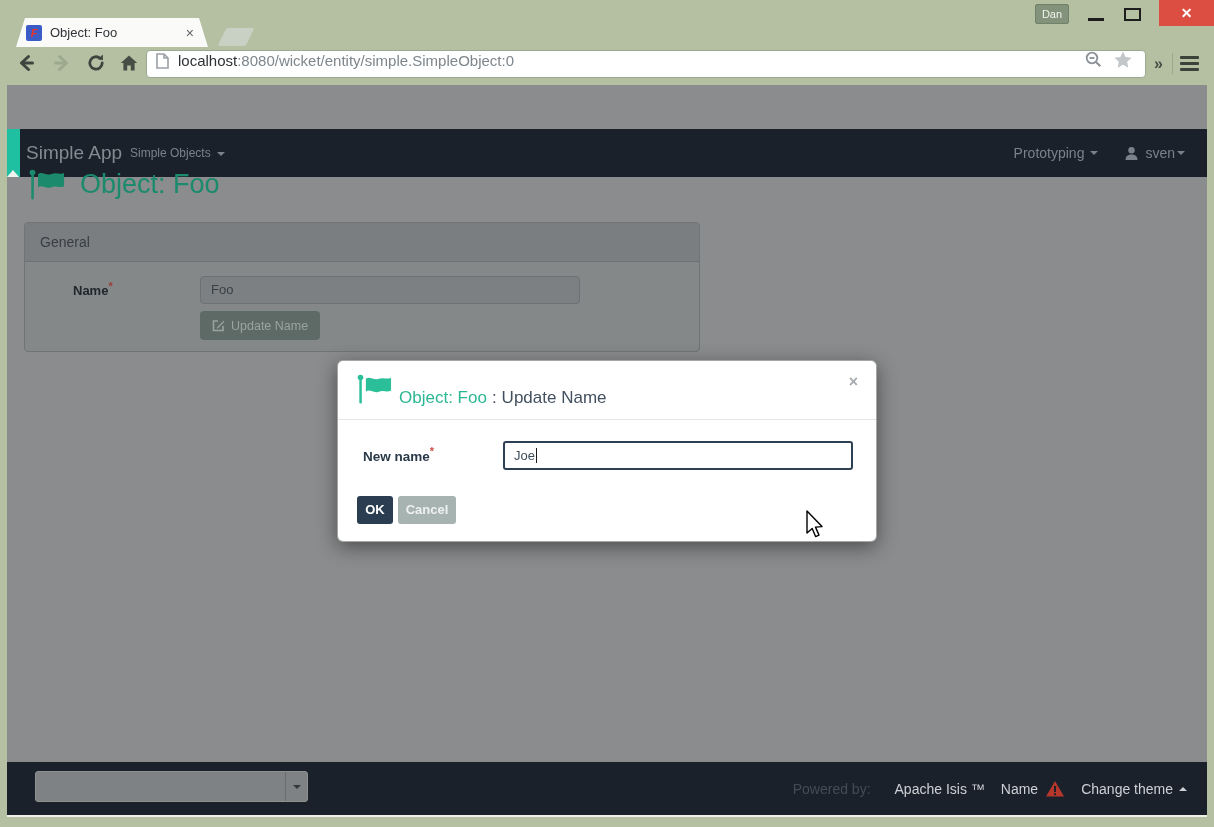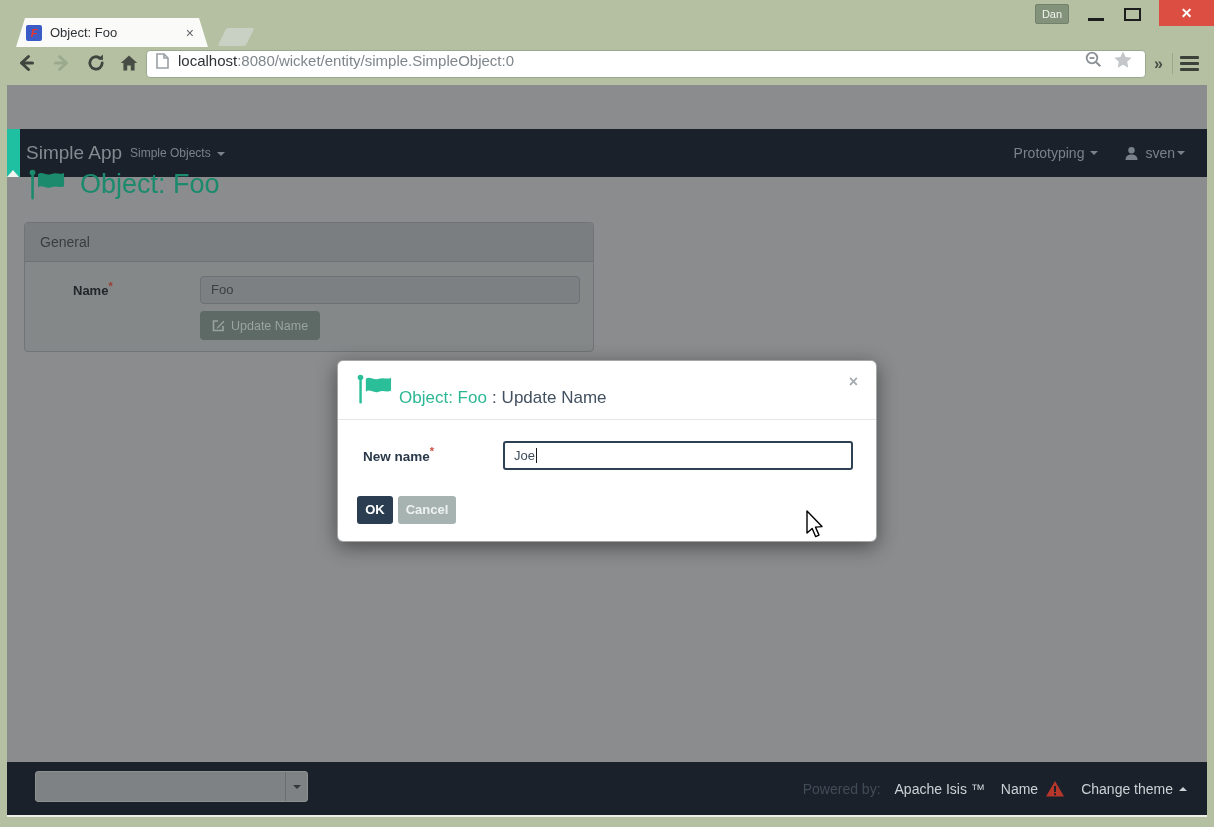--- a/index.html
+++ b/index.html
@@ -49,37 +49,37 @@
             border-top:4px solid currentColor; margin-left:6px; vertical-align:middle; }
   .caret-u{ display:inline-block; width:0; height:0; border-left:4px solid transparent; border-right:4px solid transparent;
             border-bottom:4px solid currentColor; margin-left:6px; vertical-align:middle; }
 
   .content{ position:absolute; left:0; top:48px; right:0; bottom:53px; }
   .page-title{ position:absolute; left:21px; top:36px; display:flex; align-items:center; color:#1b8a6d; }
   .page-title .txt{ font-size:27px; margin-left:12px; }
   .flag{ color:#1b8a6d; }
   .flag.bright{ color:#2abf98; }
 
-  .panel{ position:absolute; left:17px; top:89px; width:570px; height:130px; border:1px solid #717476; border-radius:4px; background:#858889; }
+  .panel{ position:absolute; left:17px; top:89px; width:676px; height:130px; border:1px solid #717476; border-radius:4px; background:#858889; }
   .panel-heading{ height:39px; background:#7b7e80; border-bottom:1px solid #6f7274; border-radius:3px 3px 0 0;
                   line-height:39px; padding-left:15px; font-size:14px; color:#383d42; }
   .panel-body{ position:relative; height:89px; }
   .fld-label{ position:absolute; left:12px; top:18px; font-size:13px; font-weight:bold; color:#20262b;margin-left:36px; }
   .req{ color:#9c3c31; font-size:11px; vertical-align:super; }
   .dim-input{ position:absolute; left:175px; top:14px; width:380px; height:28px; background:#7d8082; border:1px solid #6e7174;
               border-radius:4px; line-height:26px; padding-left:10px; font-size:13px; color:#3a3f44; }
   .update-btn{ position:absolute; left:175px; top:49px; height:29px; background:#5d6a65; border-radius:4px; color:#9ba3a0;
                font-size:12.5px; display:flex; align-items:center; padding:0 12px; gap:6px; }
 
   .footer{ position:absolute; left:0; bottom:0; width:100%; height:53px; background:#1a212b; }
   .footer-select{ position:absolute; left:28px; top:9px; width:273px; height:31px; background:#7f8284; border:1px solid #8e918f; border-radius:3px; }
   .sel-seg{ position:absolute; right:0; top:0; width:22px; height:100%; border-left:1px solid #6a6d70;
             display:flex; align-items:center; justify-content:center; color:#34383c; }
   .footer-right{ position:absolute; right:20px; top:0; height:53px; display:flex; align-items:center; font-size:14px; }
-  .powered{ color:#424c56; margin-right:14px; }
+  .powered{ color:#424c56; margin-right:24px; }
   .f-link{ color:#ccd1d5; margin-left:16px; display:flex; align-items:center; }
 
   
   .modal{ position:absolute; left:337px; top:360px; width:540px; height:182px; background:#fff; border:1px solid rgba(0,0,0,.35);
           border-radius:6px; box-shadow:0 5px 20px rgba(0,0,0,.45); }
   .modal-header{ position:relative; height:59px; border-bottom:1px solid #e5e5e5; }
   .modal-header .flag{ position:absolute; left:19px; top:13px; }
   .m-title{ position:absolute; left:61px; top:27px; font-size:17px; white-space:nowrap; }
   .m-obj{ color:#2cb794; }
   .m-sep{ color:#42505f; margin:0 5px; }

